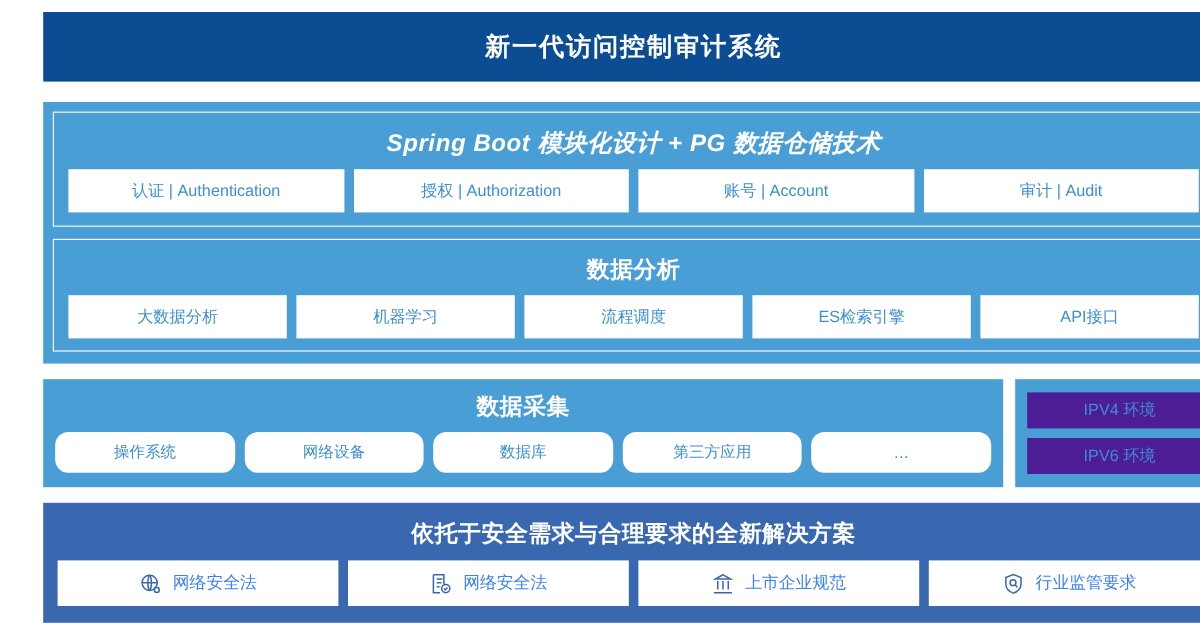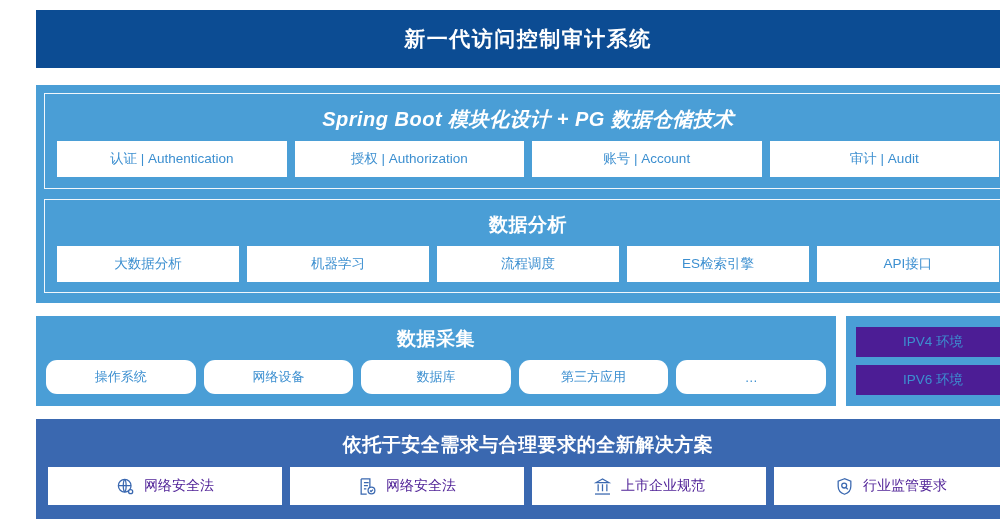--- a/index.html
+++ b/index.html
@@ -139,21 +139,21 @@
   .compliance-panel .block-title {
     font-size: 19px;
     padding: 7px 0 9px 0;
   }
   .compliance-chip {
     height: 38px;
     gap: 9px;
     color: #3a68b0;
     font-size: 14px;
   }
-  .compliance-chip .chip-label { color: #4c1d95; }
+  .compliance-chip .chip-label { color: #3b82f6; }
   .icon-wrap {
     display: inline-flex;
     align-items: center;
     justify-content: center;
     width: 19px;
     height: 19px;
   }
   .icon-wrap svg { display: block; }
 </style>
 </head>

